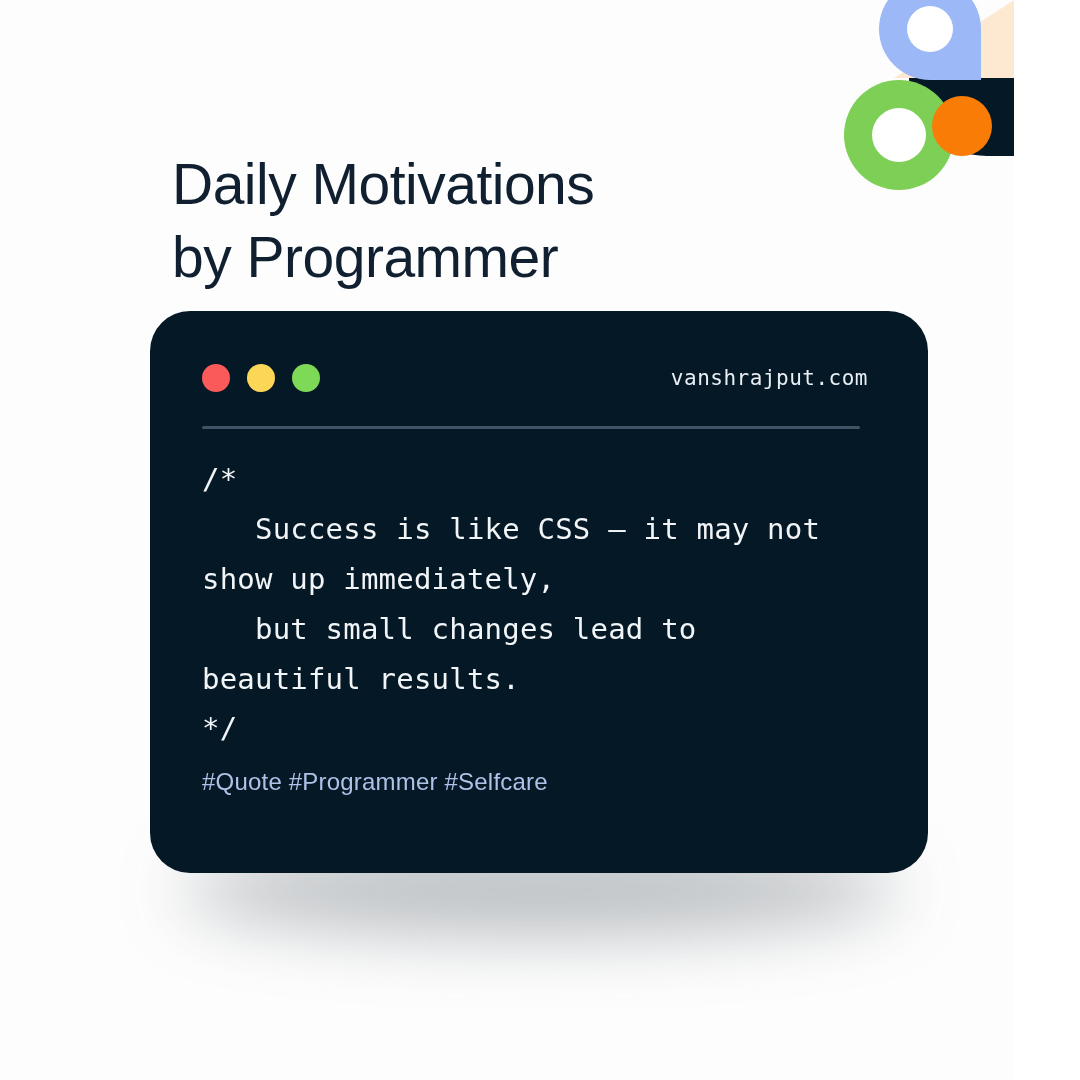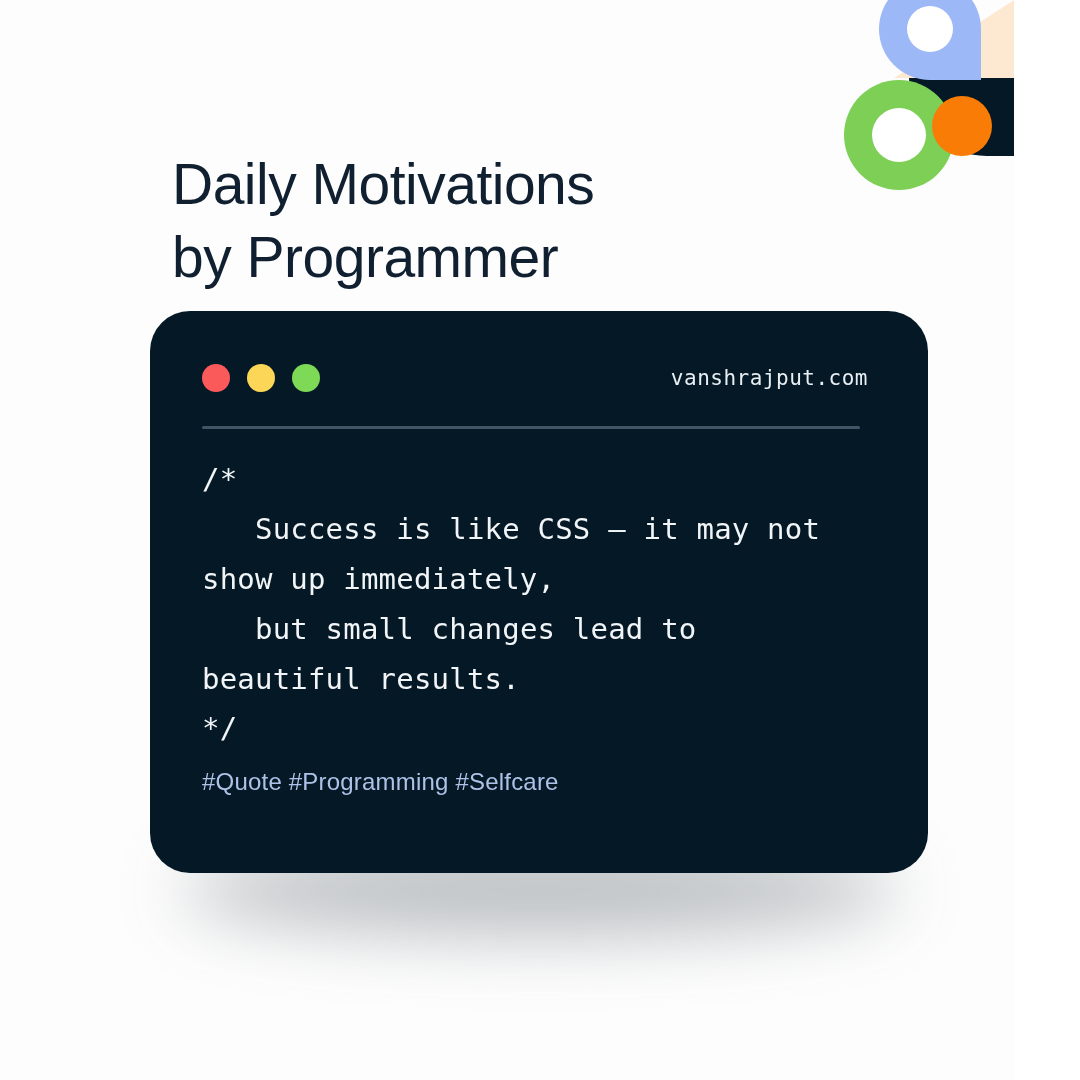--- a/index.html
+++ b/index.html
@@ -228,16 +228,16 @@
       <div class="terminal-domain">vanshrajput.com</div>
     </div>
 
     <div class="terminal-divider"></div>
 
     <div class="code-block">/*
    Success is like CSS — it may not show up immediately,
    but small changes lead to beautiful results.
 */</div>
 
-    <div class="hashtags">#Quote #Programming #Selfcare</div>
+    <div class="hashtags">#Quote #Programmer #Selfcare</div>
 
   </div>
 </div>
 
 </body></html>

